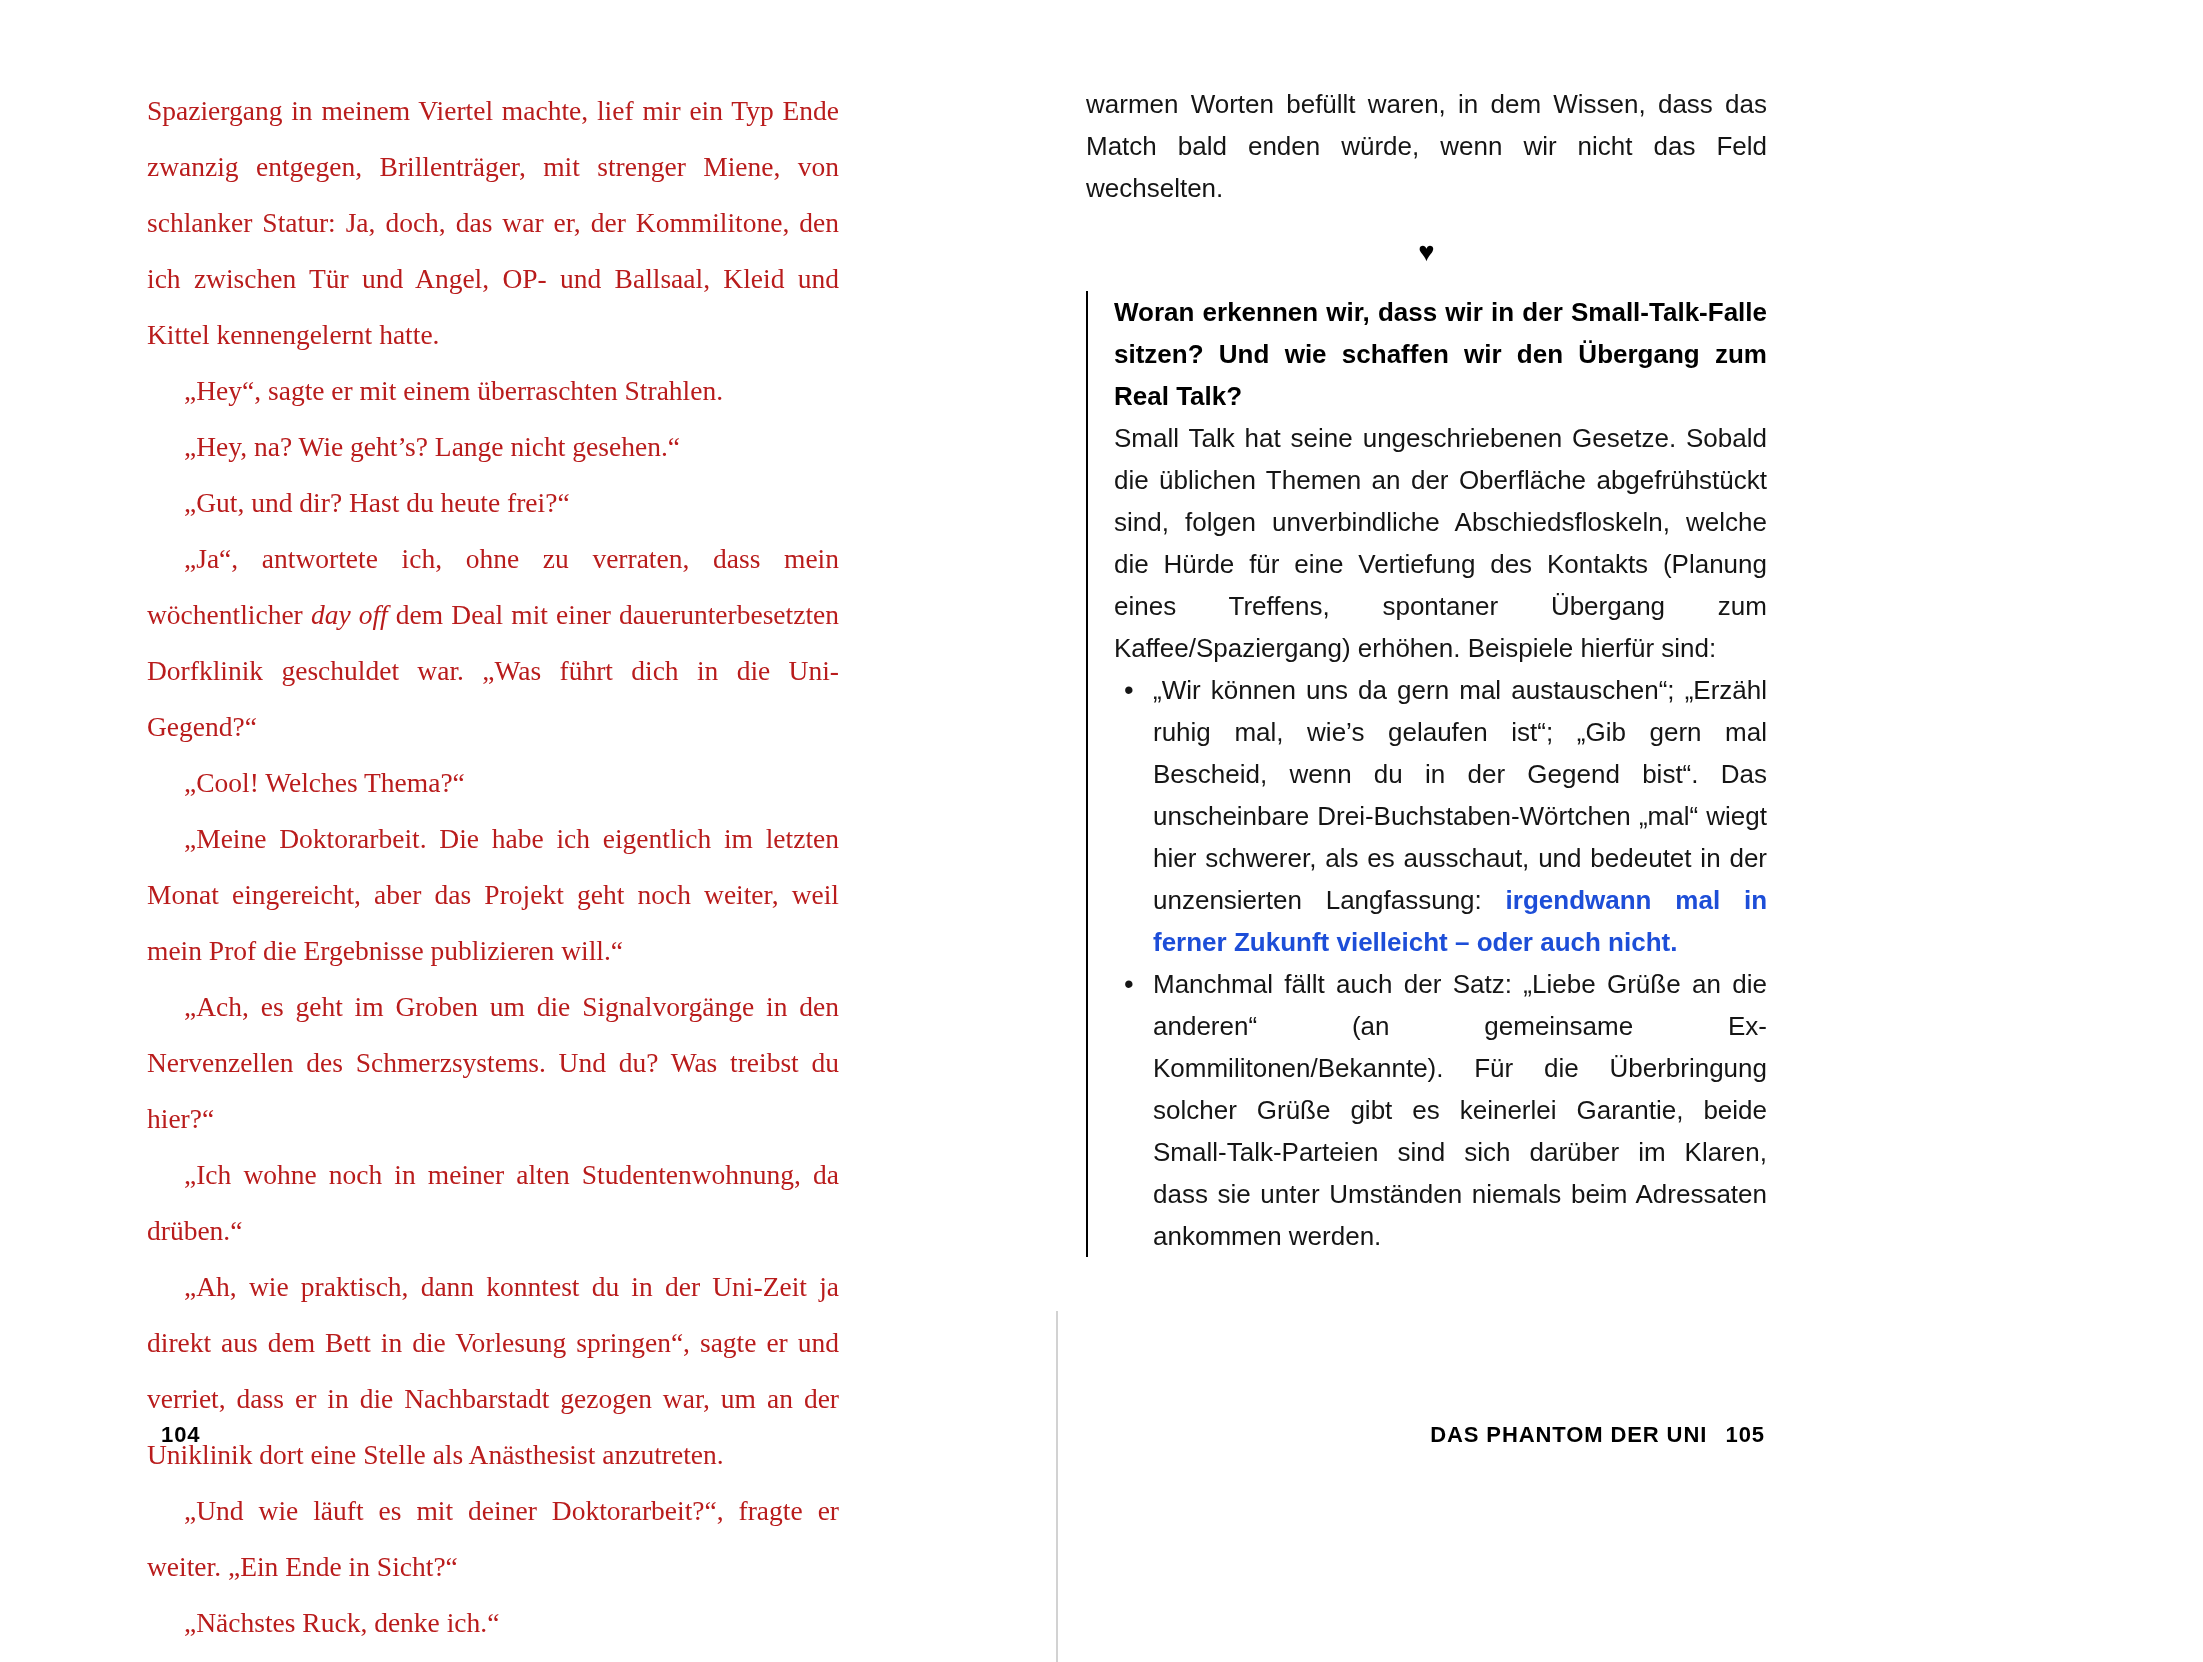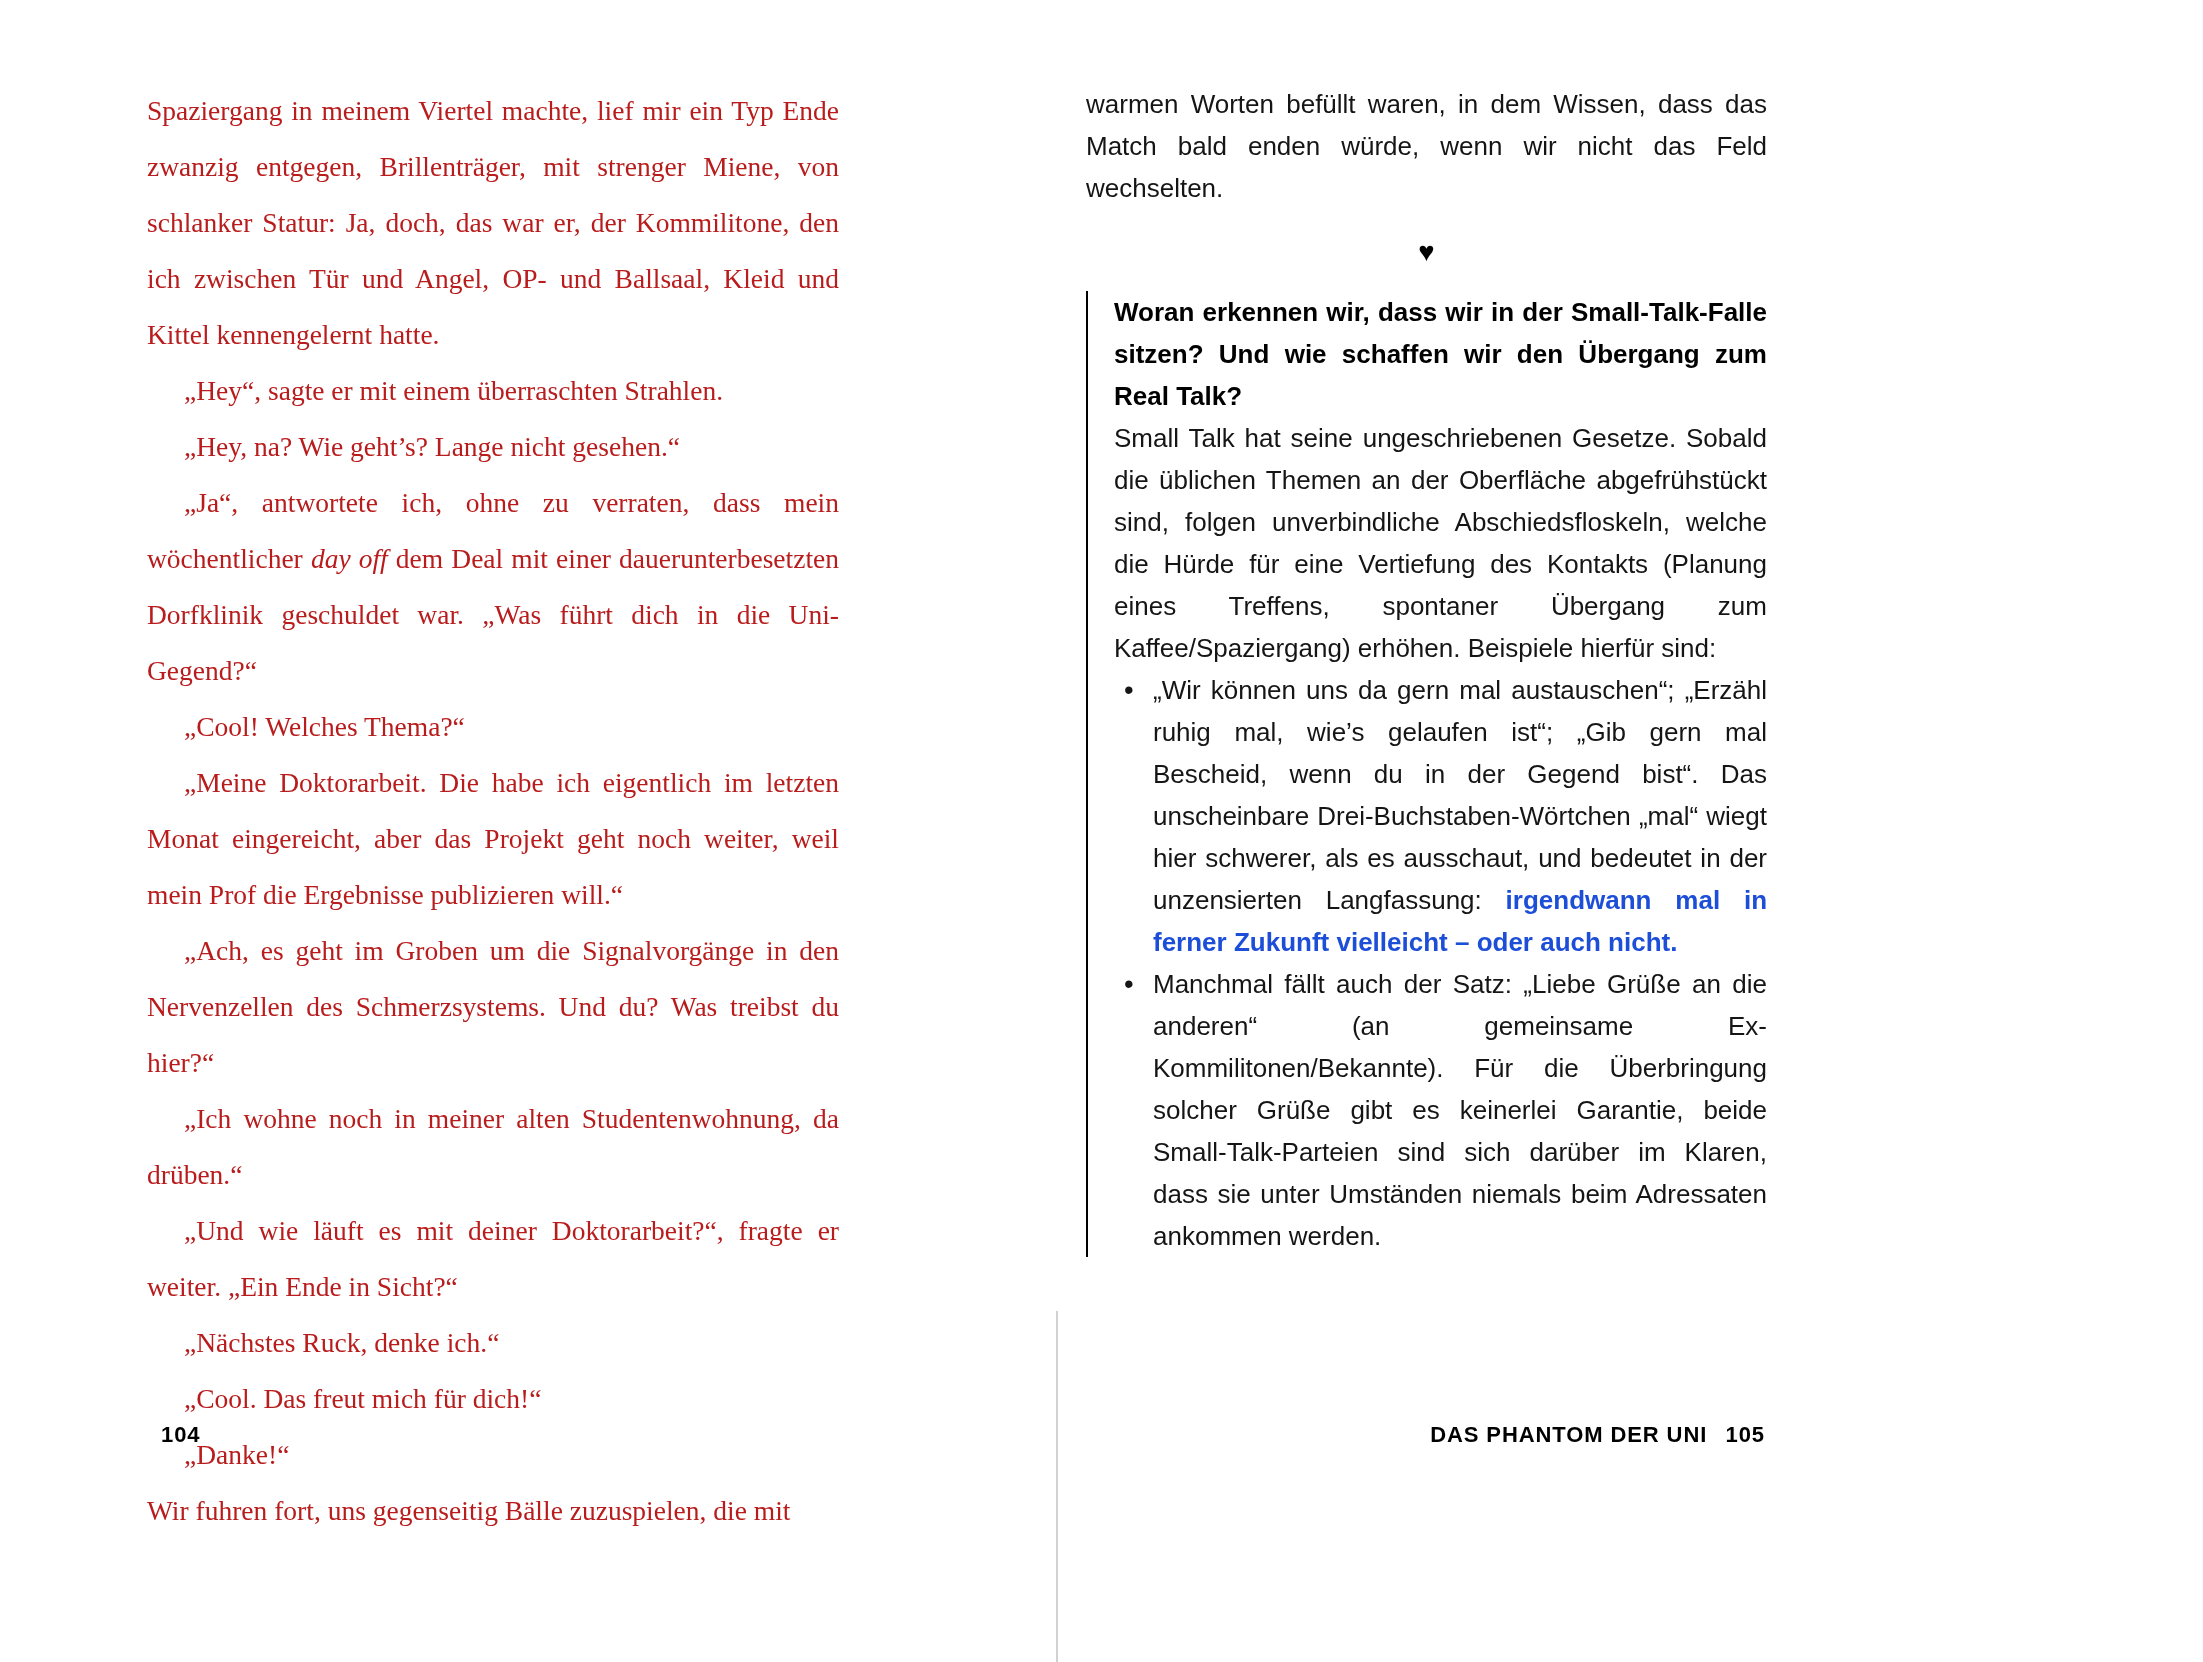--- a/index.html
+++ b/index.html
@@ -110,25 +110,27 @@
     background: #d2d2d2;
   }
 </style>
 </head>
 <body>
 
 <div class="page-left">
   <p>Spaziergang in meinem Viertel machte, lief mir ein Typ Ende zwanzig entgegen, Brillenträger, mit strenger Miene, von schlanker Statur: Ja, doch, das war er, der Kommilitone, den ich zwischen Tür und Angel, OP- und Ballsaal, Kleid und Kittel kennengelernt hatte.</p>
   <p class="ind">„Hey“, sagte er mit einem überraschten Strahlen.</p>
   <p class="ind">„Hey, na? Wie geht’s? Lange nicht gesehen.“</p>
+  <p class="ind">„Gut, und dir? Hast du heute frei?“</p>
   <p class="ind"><span>„Ja“, antwortete ich, ohne zu verraten, dass mein wöchentlicher </span><em>day off</em><span> dem Deal mit einer dauerunterbesetzten Dorfklinik geschuldet war. „Was führt dich in die Uni-Gegend?“</span></p>
   <p class="ind">„Cool! Welches Thema?“</p>
   <p class="ind">„Meine Doktorarbeit. Die habe ich eigentlich im letzten Monat eingereicht, aber das Projekt geht noch weiter, weil mein Prof die Ergebnisse publizieren will.“</p>
   <p class="ind">„Ach, es geht im Groben um die Signalvorgänge in den Nervenzellen des Schmerzsystems. Und du? Was treibst du hier?“</p>
   <p class="ind">„Ich wohne noch in meiner alten Studentenwohnung, da drüben.“</p>
+  <p class="ind">„Ah, wie praktisch, dann konntest du in der Uni-Zeit ja direkt aus dem Bett in die Vorlesung springen“, sagte er und verriet, dass er in die Nachbarstadt gezogen war, um an der Uniklinik dort eine Stelle als Anästhesist anzutreten.</p>
   <p class="ind">„Und wie läuft es mit deiner Doktorarbeit?“, fragte er weiter. „Ein Ende in Sicht?“</p>
   <p class="ind">„Nächstes Ruck, denke ich.“</p>
   <p class="ind">„Cool. Das freut mich für dich!“</p>
   <p class="ind">„Danke!“</p>
   <p>Wir fuhren fort, uns gegenseitig Bälle zuzuspielen, die mit</p>
 </div>
 
 <div class="page-right">
   <p>warmen Worten befüllt waren, in dem Wissen, dass das Match bald enden würde, wenn wir nicht das Feld wechselten.</p>
 

